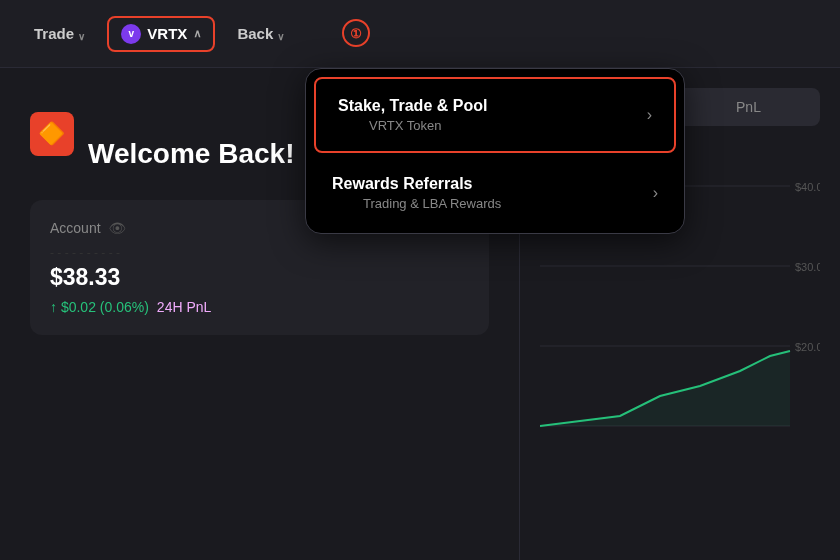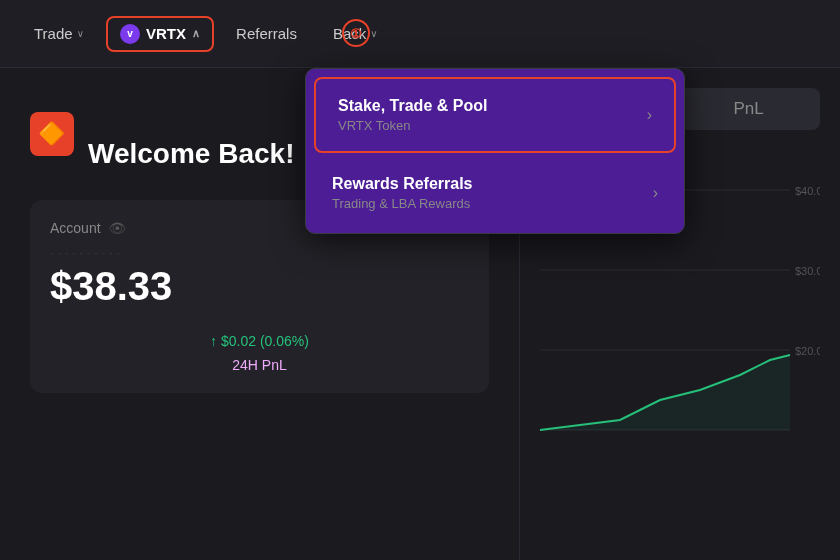--- a/index.html
+++ b/index.html
@@ -21,25 +21,25 @@
       background: #1e1e24;
       border-bottom: 1px solid #2a2a35;
       padding: 0 20px;
       gap: 8px;
       position: relative;
       z-index: 100;
     }
 
     .nav-item {
       display: flex;
-      align-items: center;
+      align-items: flex-end;
       gap: 4px;
       padding: 8px 14px;
       font-size: 15px;
-      font-weight: 400;
+      font-weight: 700;
       color: #cccccc;
       cursor: pointer;
       border-radius: 6px;
       white-space: nowrap;
     }
 
     .nav-item .chevron {
       font-size: 10px;
       color: #888;
     }
@@ -88,23 +88,23 @@
       background: transparent;
       position: absolute;
       pointer-events: none;
     }
 
     
     .dropdown-menu {
       position: absolute;
       top: 68px;
       left: 305px;
-      background: #4c1d95;
+      background: #000000;
       border: 1px solid #3a3a45;
-      border-radius: 10px;
+      border-radius: 16px;
       min-width: 380px;
       z-index: 200;
       overflow: hidden;
       box-shadow: 0 8px 32px rgba(0,0,0,0.6);
     }
 
     .dropdown-item {
       display: flex;
       align-items: center;
       justify-content: space-between;
@@ -126,20 +126,21 @@
     .dropdown-item-title {
       font-size: 16px;
       font-weight: 700;
       color: #ffffff;
       margin-bottom: 3px;
     }
 
     .dropdown-item-subtitle {
       font-size: 13px;
       color: #888;
+      margin-left: 31px;
     }
 
     .dropdown-chevron {
       font-size: 16px;
       color: #888;
     }
 
     
     .main-content {
       display: flex;
@@ -201,31 +202,30 @@
       font-size: 14px;
     }
 
     .account-dashes {
       font-size: 12px;
       color: #333;
       margin-bottom: 4px;
     }
 
     .account-balance {
-      font-size: 40px;
+      font-size: 23px;
       font-weight: 700;
       color: #ffffff;
-      margin-bottom: 24px;
+      margin-bottom: 8px;
     }
 
     .pnl-row {
       display: flex;
-      align-items: center;
+      align-items: flex-start;
       gap: 8px;
-      flex-direction: column;
     }
 
     .pnl-positive {
       color: #26c17a;
       font-size: 14px;
       font-weight: 500;
     }
 
     .pnl-label {
       font-size: 14px;
@@ -243,21 +243,21 @@
       gap: 0;
       margin-bottom: 20px;
       background: #2a2a32;
       border-radius: 8px;
       padding: 3px;
     }
 
     .tab {
       flex: 1;
       padding: 8px 16px;
-      font-size: 17px;
+      font-size: 14px;
       text-align: center;
       cursor: pointer;
       border-radius: 6px;
       color: #888;
     }
 
     .tab.active {
       background: #3a3a45;
       color: #fff;
       font-weight: 600;
@@ -283,23 +283,20 @@
   </div>
 
   <div class="step-circle" style="position:absolute; left: 342px; top: 19px; z-index:300;">①</div>
 
   <div class="nav-vrtx" style="position:relative;">
     <div class="vrtx-logo">v</div>
     <span>VRTX</span>
     <span style="font-size:11px; color:#aaa;">∧</span>
   </div>
 
-  <div class="nav-item">
-    <span>Referrals</span>
-  </div>
   <div class="nav-item">
     <span>Back</span>
     <span class="chevron">∨</span>
   </div>
 </nav>
 
 <div class="dropdown-menu">
 
   <div style="padding: 4px 4px 0 4px;">
     <div class="dropdown-item highlighted">

